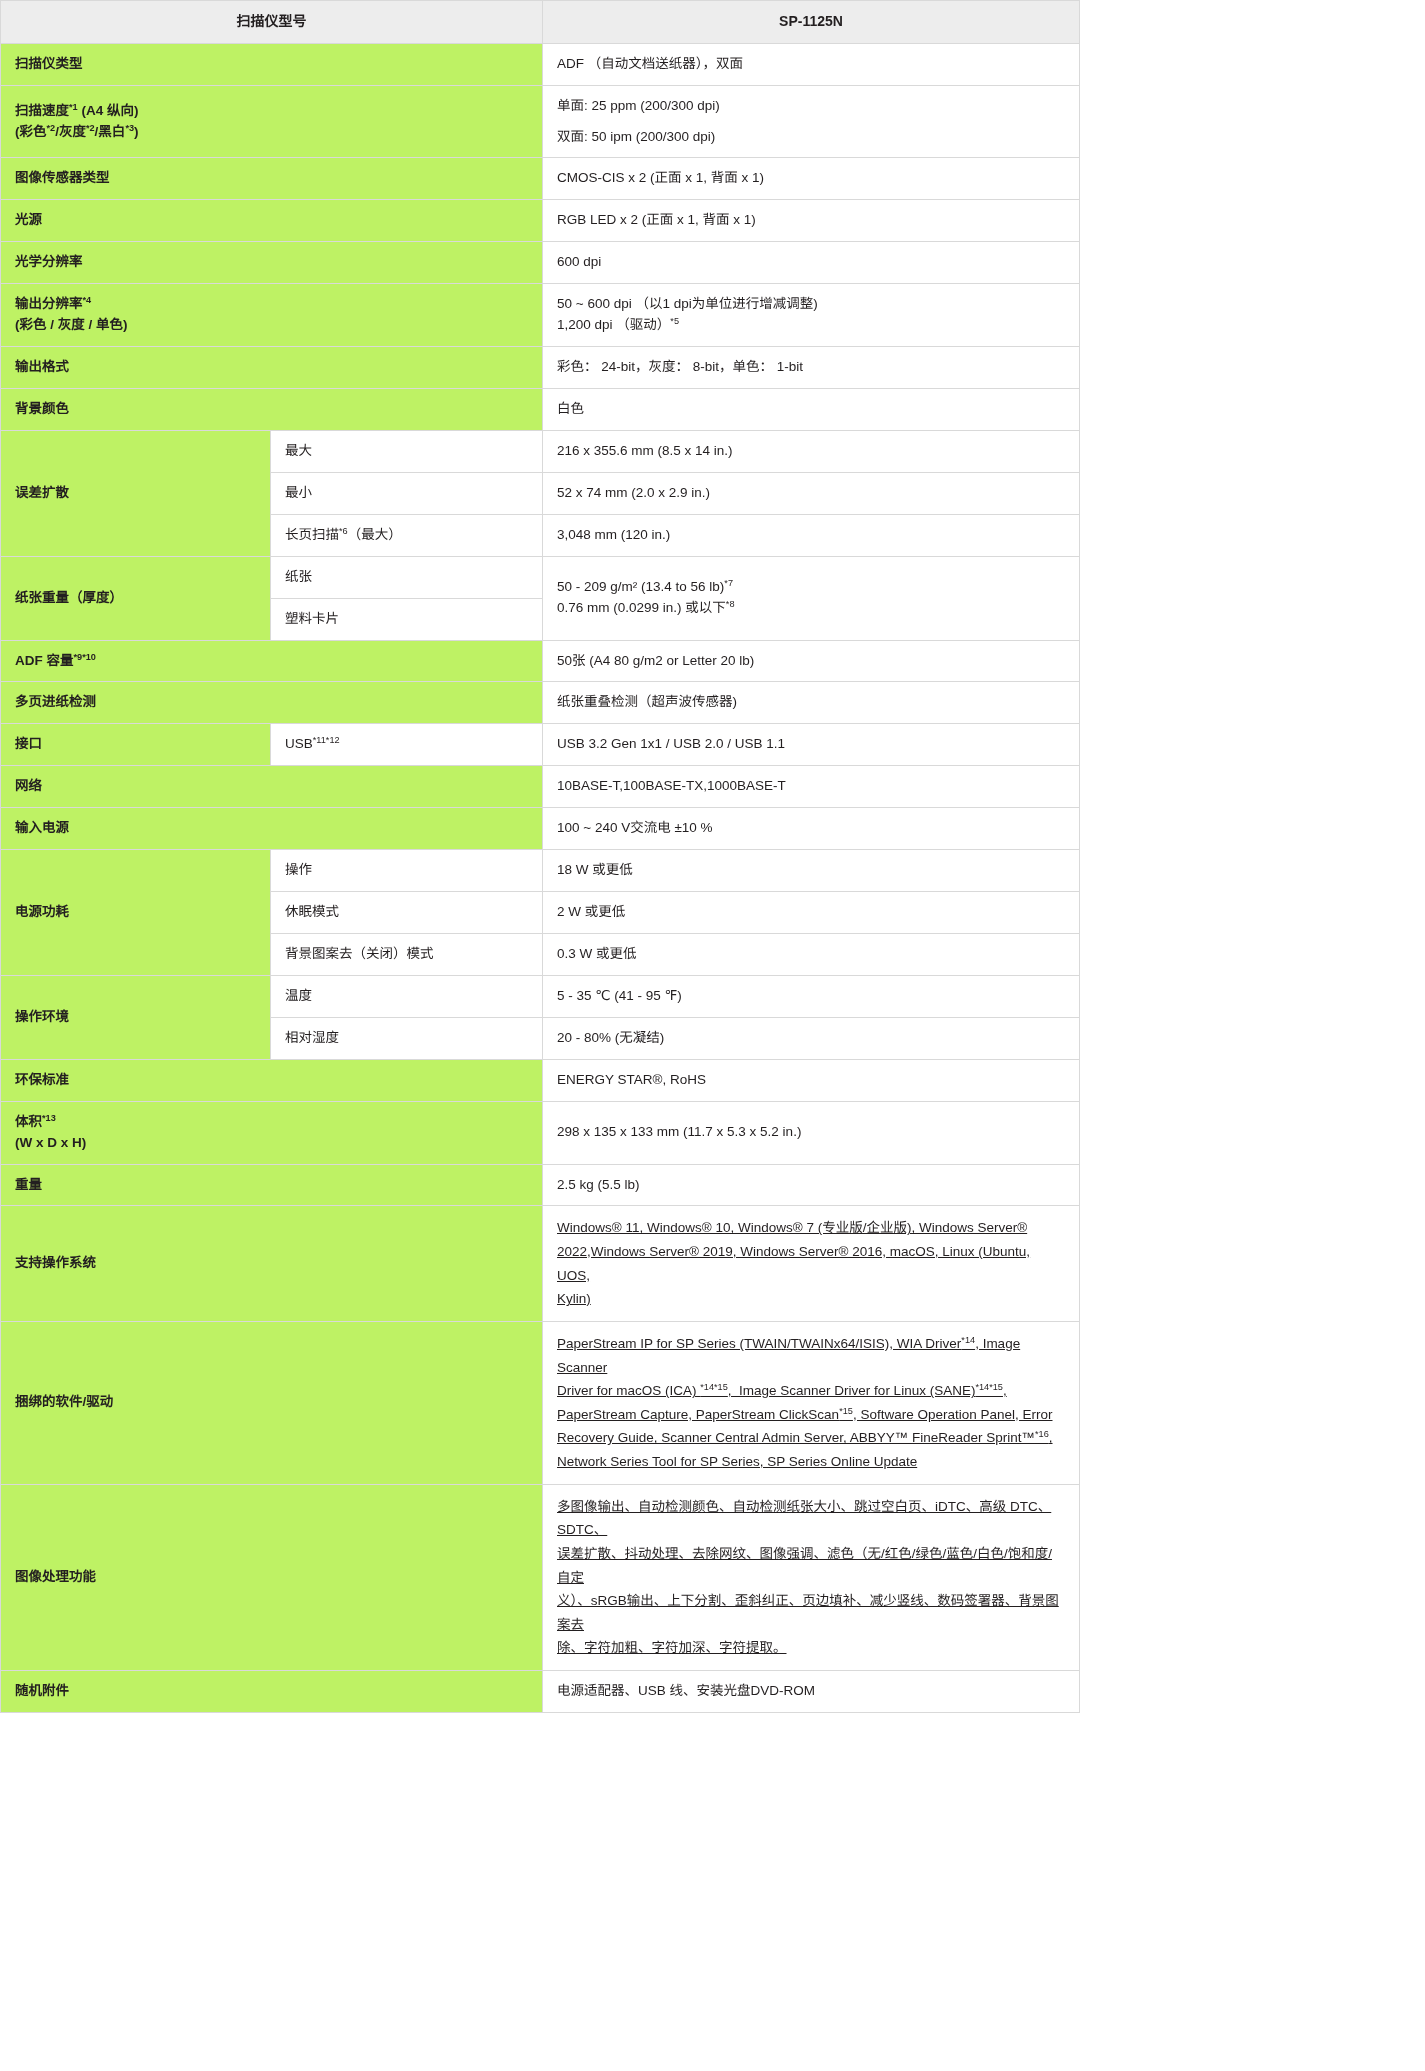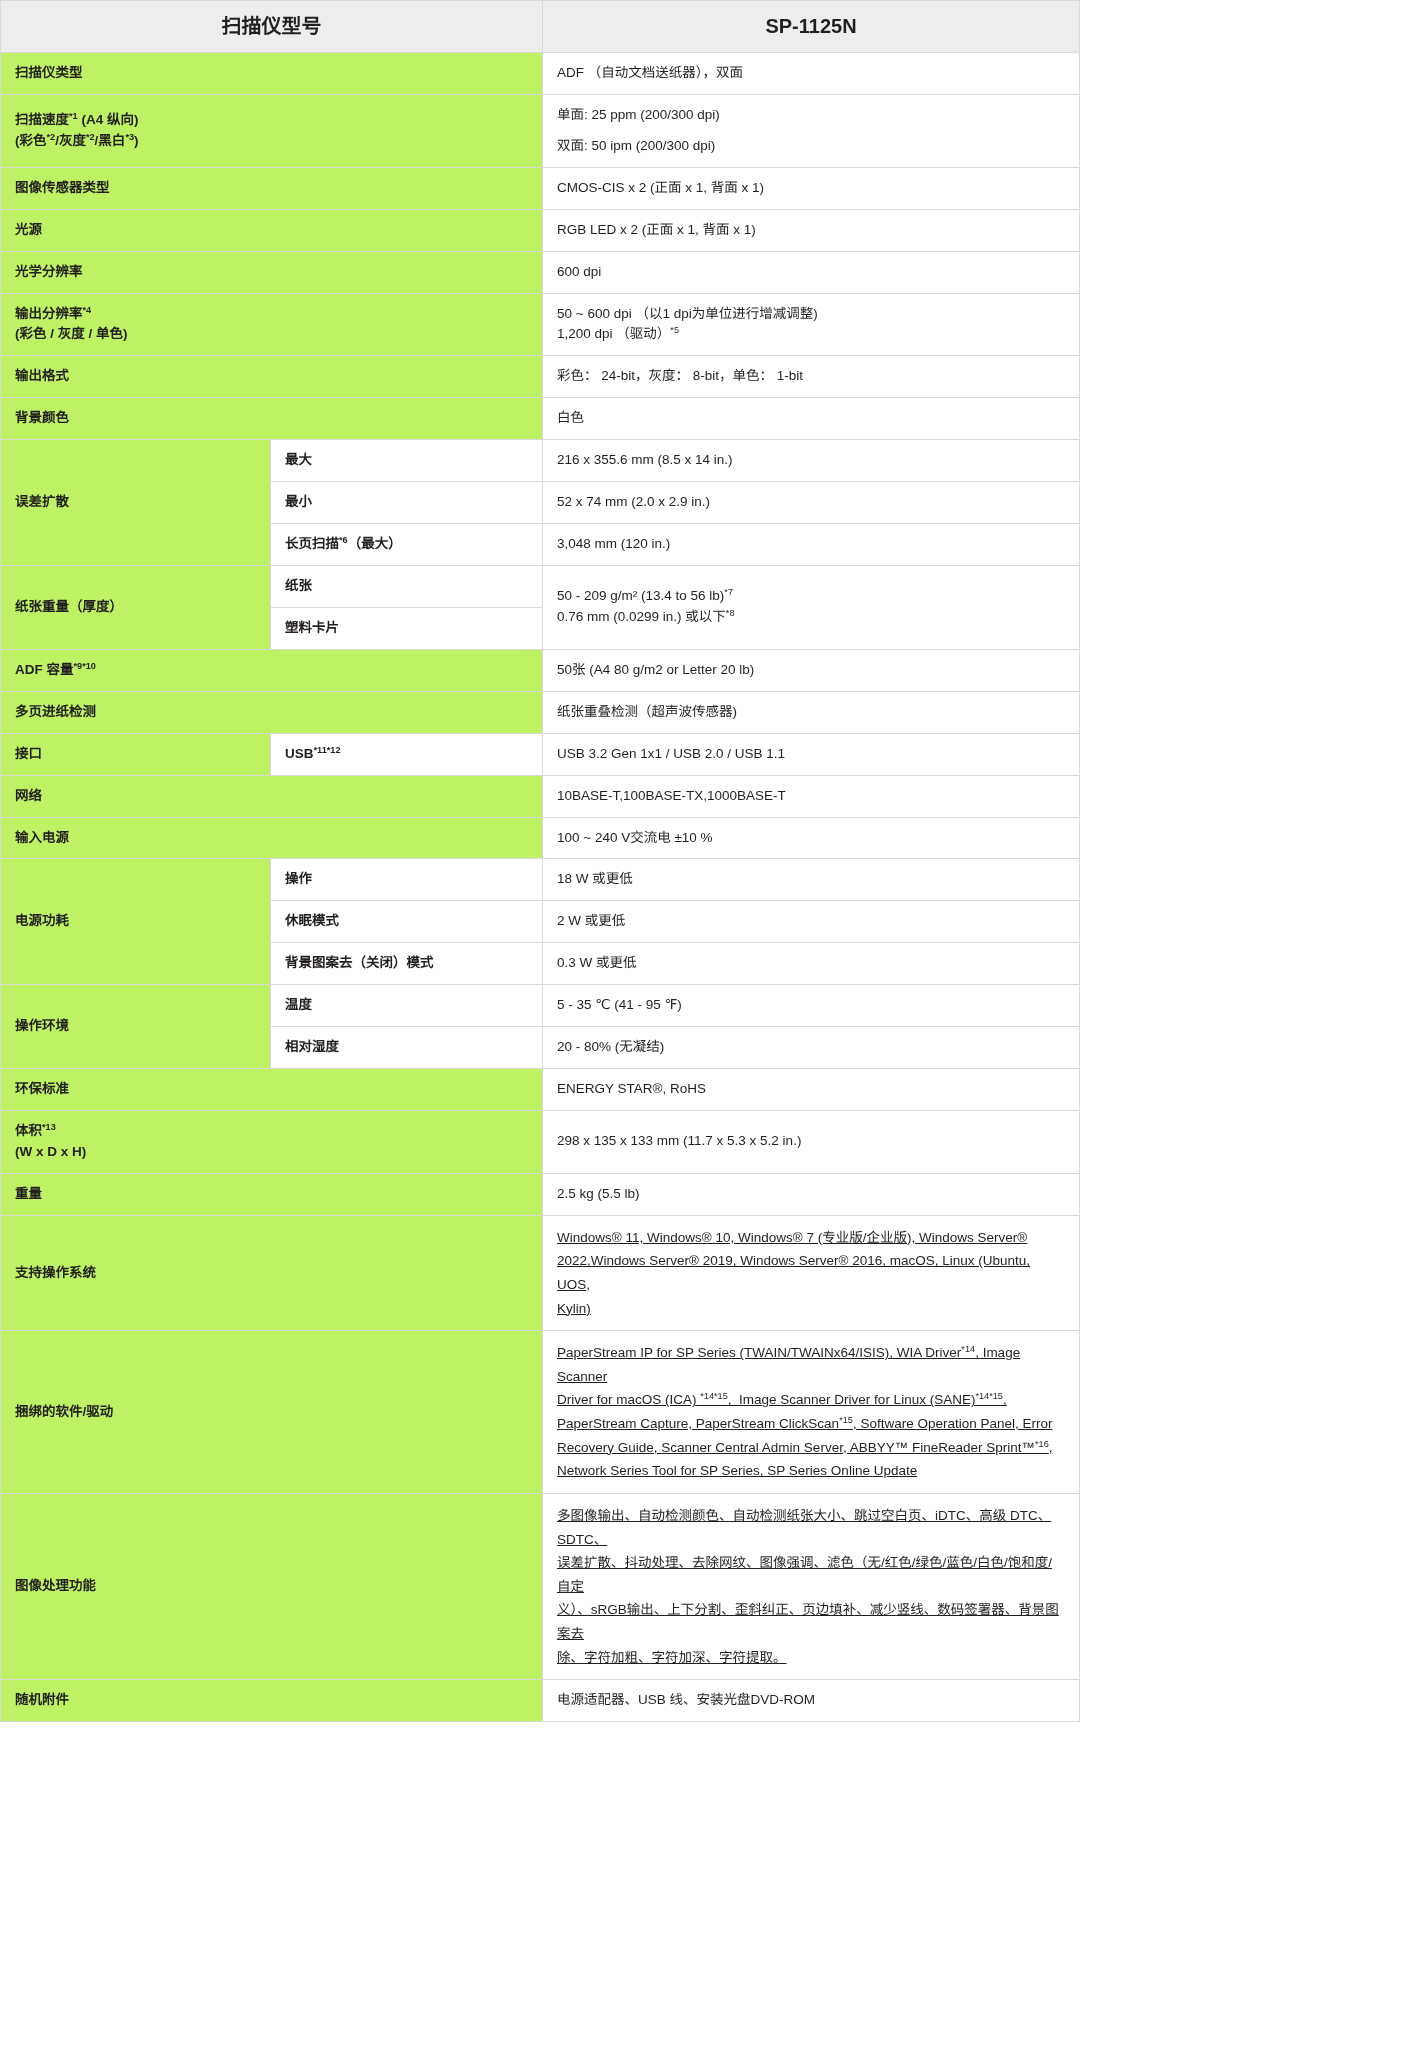--- a/index.html
+++ b/index.html
@@ -31,31 +31,31 @@
 
   table.spec th, table.spec td {
     border: 1px solid #d9d9d9;
     vertical-align: middle;
     padding: 10px 14px;
   }
   thead th {
     background: #ededed;
     text-align: center;
     font-weight: bold;
-    font-size: 20px;
+    font-size: 14px;
     color: #231f20;
     padding: 14px 10px;
   }
   td.label {
     font-weight: bold;
     color: #231f20;
     background: #bef264;
   }
   td.sub {
-    font-weight: bold;
+    font-weight: normal;
     color: #231f20;
   }
   td.value {
     font-weight: normal;
     color: #231f20;
     margin-left: 40px;
   }
   sup {
     font-size: 0.68em;
     vertical-align: super;

